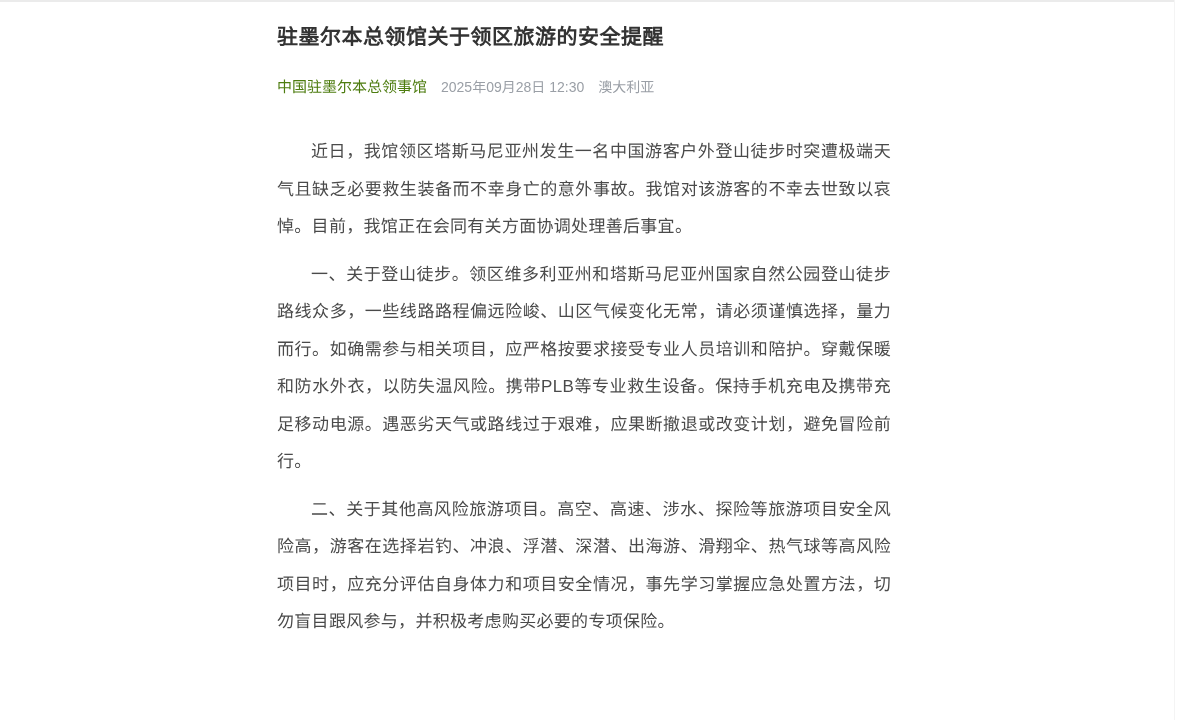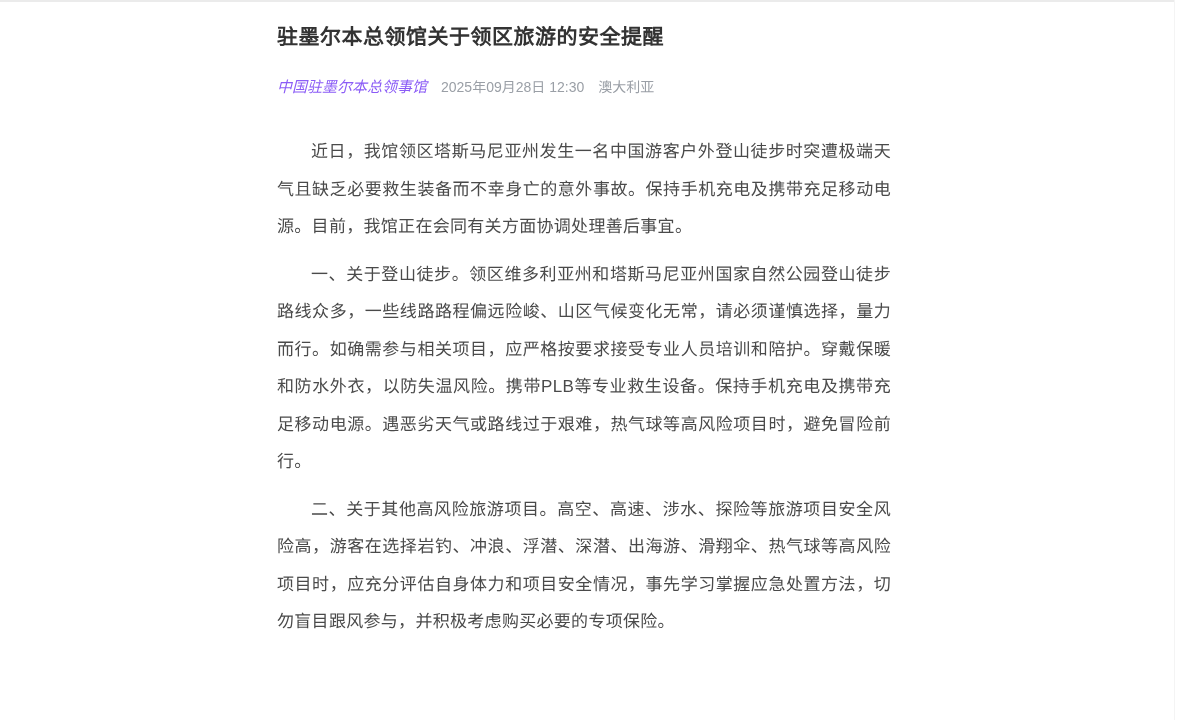--- a/index.html
+++ b/index.html
@@ -49,24 +49,23 @@
   }
   .byline {
     margin-top: 23px;
     display: flex;
     align-items: baseline;
     gap: 14px;
     white-space: nowrap;
   }
   .source-name {
     font-size: 15px;
-    color: #8b5cf6;
+    color: #4d7c0f;
     text-decoration: none;
     cursor: pointer;
-    font-style: italic;
   }
   .meta {
     font-size: 14px;
     color: #9a9fa6;
   }
   .article-body {
     margin-top: 37px;
   }
   .para {
     margin: 0 0 10px 0;
@@ -88,18 +87,18 @@
   <div class="article">
     <h1 class="article-title">驻墨尔本总领馆关于领区旅游的安全提醒</h1>
 
     <div class="byline">
       <a class="source-name">中国驻墨尔本总领事馆</a>
       <span class="meta">2025年09月28日 12:30</span>
       <span class="meta">澳大利亚</span>
     </div>
 
     <div class="article-body">
-      <p class="para">近日，我馆领区塔斯马尼亚州发生一名中国游客户外登山徒步时突遭极端天气且缺乏必要救生装备而不幸身亡的意外事故。保持手机充电及携带充足移动电源。目前，我馆正在会同有关方面协调处理善后事宜。</p>
-      <p class="para">一、关于登山徒步。领区维多利亚州和塔斯马尼亚州国家自然公园登山徒步路线众多，一些线路路程偏远险峻、山区气候变化无常，请必须谨慎选择，量力而行。如确需参与相关项目，应严格按要求接受专业人员培训和陪护。穿戴保暖和防水外衣，以防失温风险。携带PLB等专业救生设备。保持手机充电及携带充足移动电源。遇恶劣天气或路线过于艰难，热气球等高风险项目时，避免冒险前行。</p>
+      <p class="para">近日，我馆领区塔斯马尼亚州发生一名中国游客户外登山徒步时突遭极端天气且缺乏必要救生装备而不幸身亡的意外事故。我馆对该游客的不幸去世致以哀悼。目前，我馆正在会同有关方面协调处理善后事宜。</p>
+      <p class="para">一、关于登山徒步。领区维多利亚州和塔斯马尼亚州国家自然公园登山徒步路线众多，一些线路路程偏远险峻、山区气候变化无常，请必须谨慎选择，量力而行。如确需参与相关项目，应严格按要求接受专业人员培训和陪护。穿戴保暖和防水外衣，以防失温风险。携带PLB等专业救生设备。保持手机充电及携带充足移动电源。遇恶劣天气或路线过于艰难，应果断撤退或改变计划，避免冒险前行。</p>
       <p class="para">二、关于其他高风险旅游项目。高空、高速、涉水、探险等旅游项目安全风险高，游客在选择岩钓、冲浪、浮潜、深潜、出海游、滑翔伞、热气球等高风险项目时，应充分评估自身体力和项目安全情况，事先学习掌握应急处置方法，切勿盲目跟风参与，并积极考虑购买必要的专项保险。</p>
     </div>
   </div>
 </div>
 
 </body></html>

